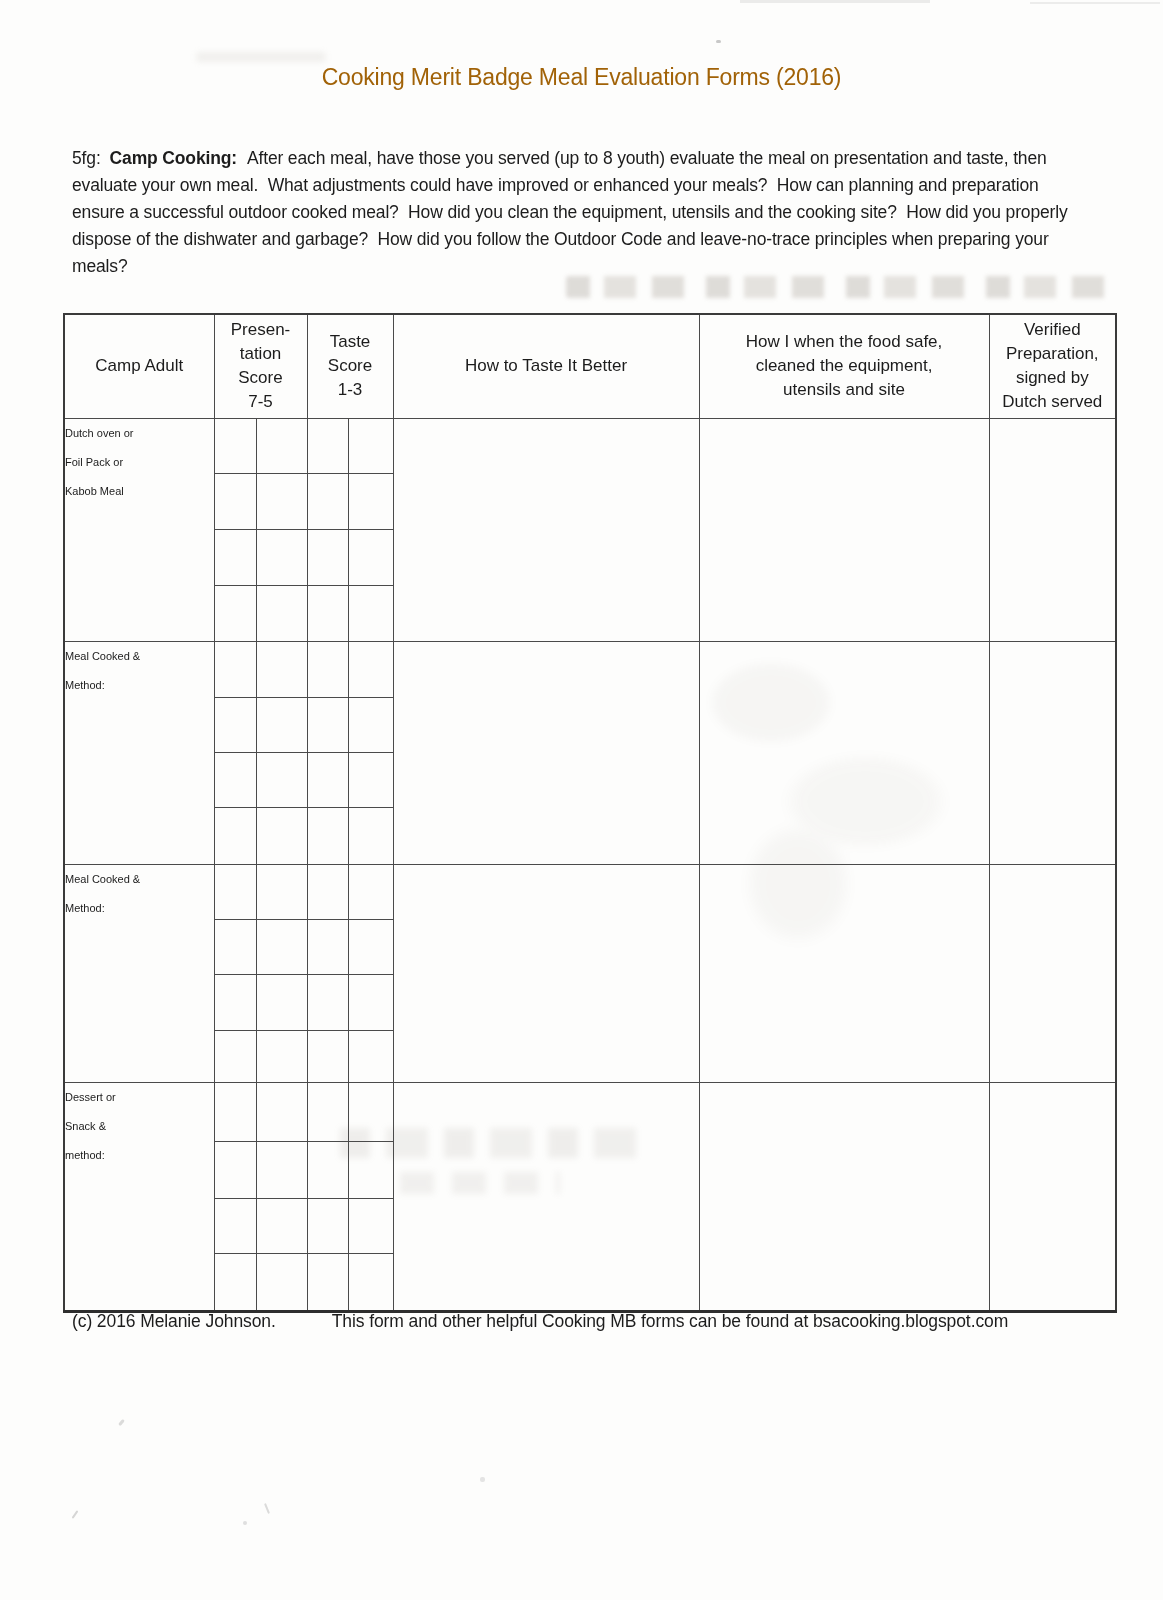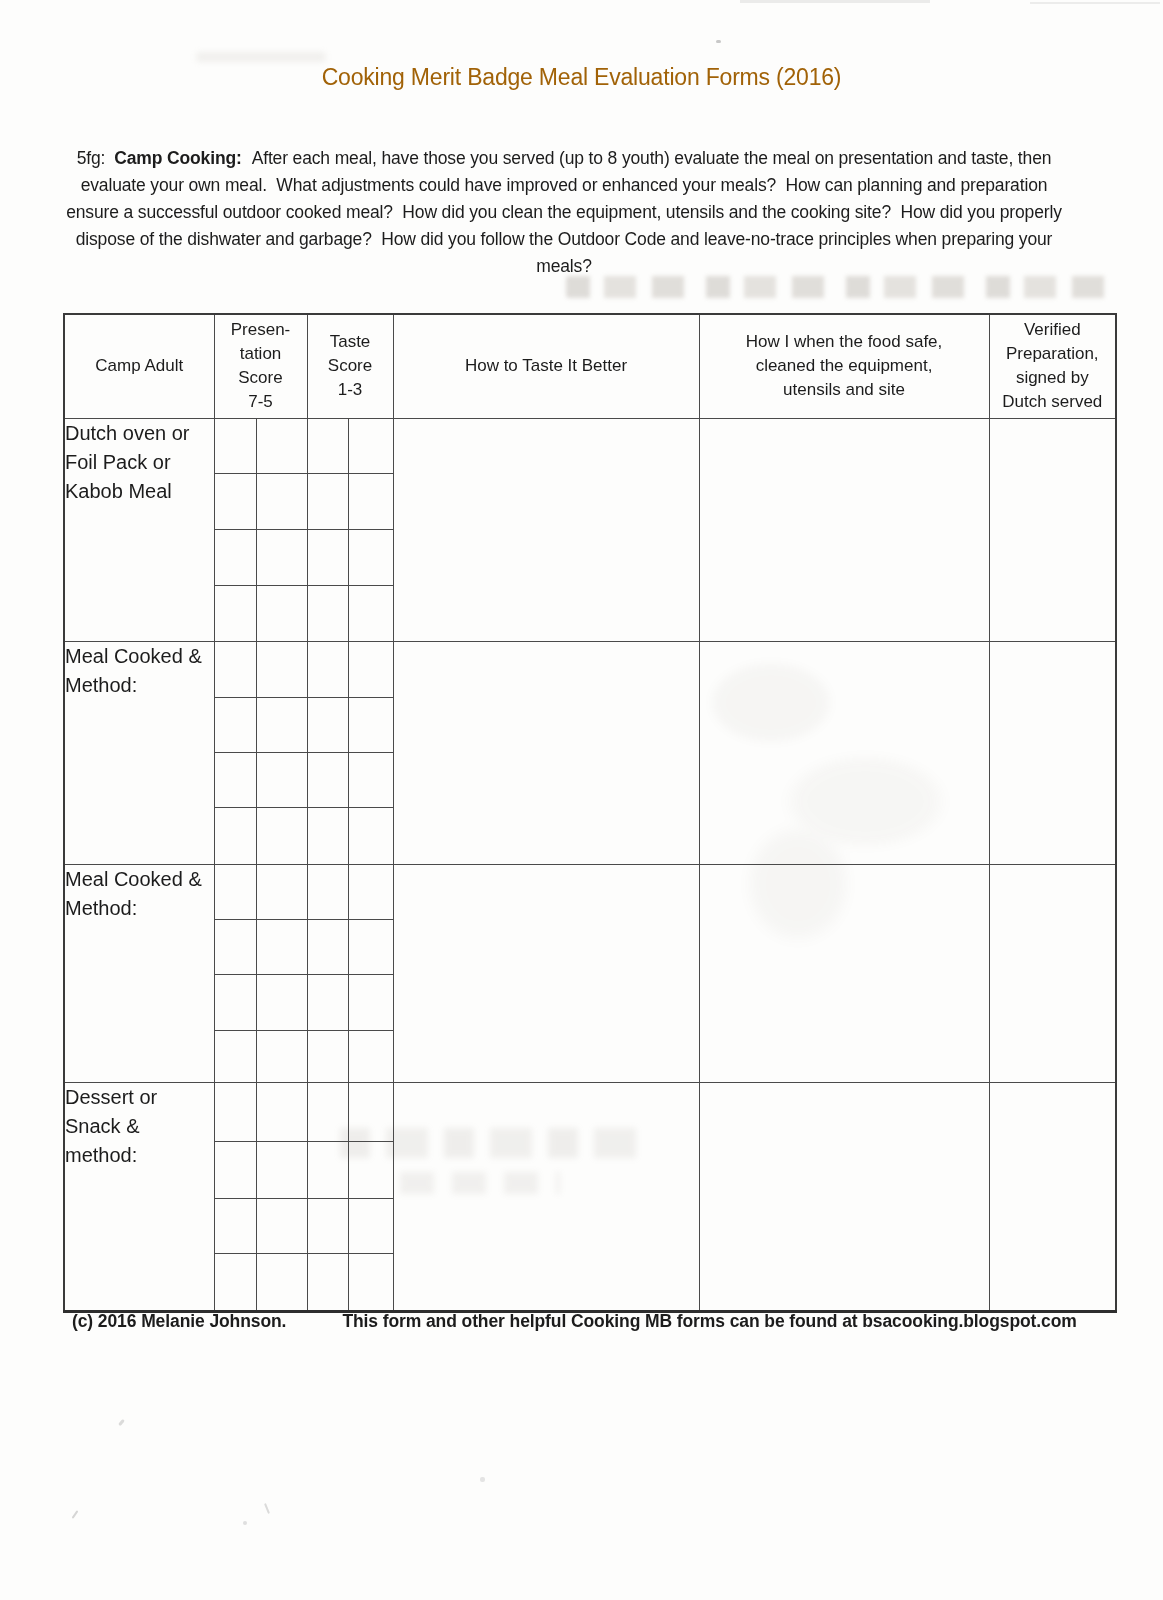--- a/index.html
+++ b/index.html
@@ -6,49 +6,48 @@
   body{
     width:1163px;height:1600px;position:relative;overflow:hidden;
     background:#fdfdfc;color:#1e1e1e;
     font-family:"Liberation Sans",sans-serif;
   }
   .doc-title{
     position:absolute;top:64px;left:0;width:1163px;text-align:center;
     font-size:23px;color:#a16207;letter-spacing:-0.2px;
   }
   .intro{
-    position:absolute;top:145px;left:56px;width:1016px;
+    position:absolute;top:145px;left:72px;width:1016px;
     font-size:17.5px;line-height:27px;letter-spacing:-0.15px;color:#1c1c1c;
     white-space:pre-wrap;
-    text-align:center;
   }
   .intro .req-name{font-weight:bold;margin-left:9px;}
   .intro .intro-body{margin-left:10px;}
   table.eval{
     position:absolute;left:63px;top:313px;width:1052px;
     border-collapse:collapse;table-layout:fixed;
     border:2px solid #3a3a3a;border-bottom:3px solid #2e2e2e;
   }
   table.eval th, table.eval td{
     border:1px solid #4a4a4a;padding:0;
   }
   table.eval th{
     font-weight:normal;font-size:17px;line-height:24px;
     text-align:center;vertical-align:middle;white-space:pre-line;
     color:#1c1c1c;padding:2px 4px;
   }
   td.meal-cell{
     vertical-align:top;text-align:left;padding:6px 6px 0 9px;
-    font-size:20px;line-height:29px;white-space:pre-line;color:#1c1c1c;
+    font-size:11px;line-height:29px;white-space:pre-line;color:#1c1c1c;
   }
   td.score-cell{background:transparent;}
   td.big-cell{vertical-align:top;}
   .footer{
     position:absolute;top:1311px;left:72px;width:1040px;
-    font-size:17.5px;color:#1c1c1c;letter-spacing:-0.1px;white-space:nowrap;font-weight:bold;
+    font-size:17.5px;color:#1c1c1c;letter-spacing:-0.1px;white-space:nowrap;
   }
   .footer .note{margin-left:56px;}
   
   .ghost1{
     position:absolute;left:566px;top:276px;width:546px;height:22px;
     filter:blur(2px);opacity:.42;border-radius:3px;
     background:repeating-linear-gradient(90deg,
       #b5afa8 0 24px, transparent 24px 38px,
       #c3bdb5 38px 70px, transparent 70px 86px,
       #bab4ac 86px 118px, transparent 118px 140px);

